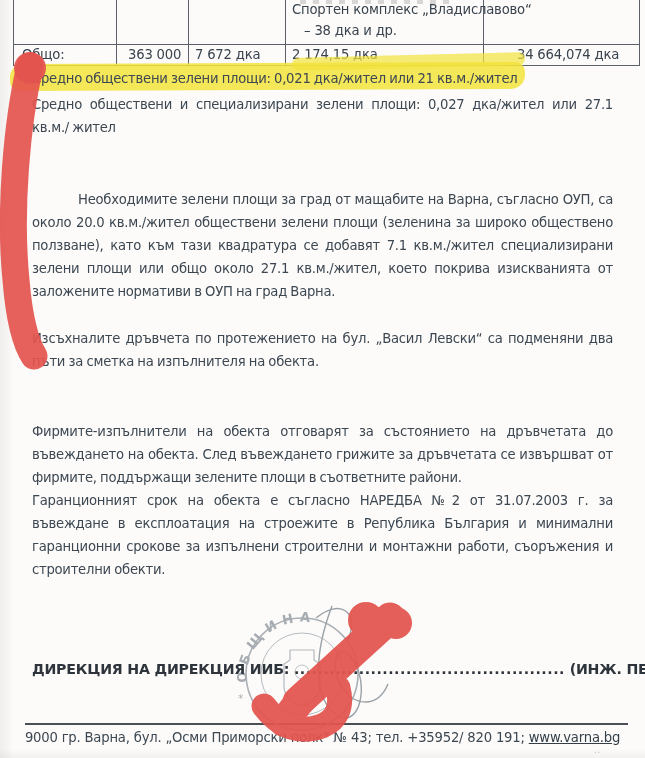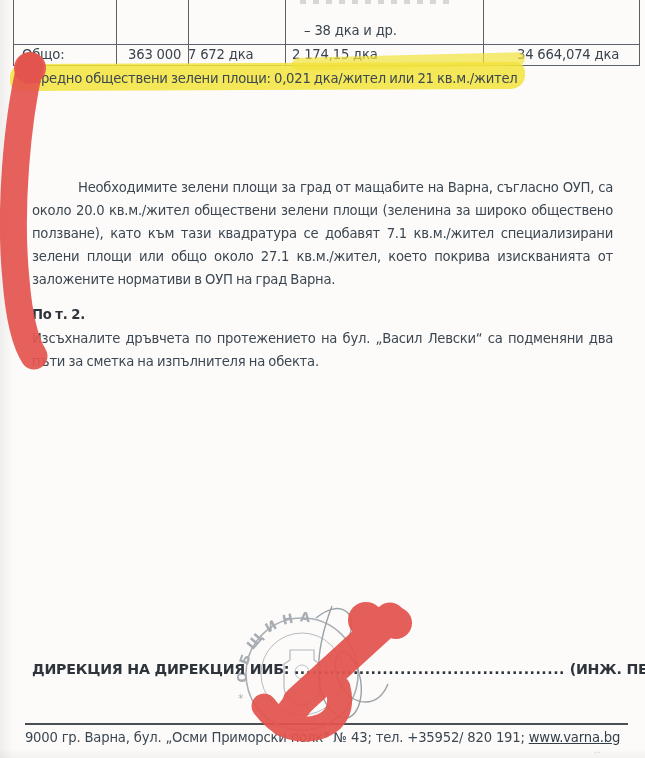--- a/index.html
+++ b/index.html
@@ -17,21 +17,21 @@
   
   .tbl{position:absolute;left:13px;top:-2px;width:627px;height:68px;
        border:1px solid #5c6168;border-top:none;box-sizing:border-box;}
   .vline{position:absolute;top:0;bottom:0;width:1px;background:#5c6168;}
   .hline{position:absolute;left:0;right:0;height:1px;background:#5c6168;}
   .cell-txt{position:absolute;font-size:13.2px;letter-spacing:-.2px;color:#39434e;white-space:nowrap;}
   
   .line,.para{position:absolute;left:32px;width:581px;font-size:13.2px;
        line-height:23.1px;letter-spacing:-.25px;word-spacing:-.6px;color:#3c4752;}
   .para{text-align:justify;}
-  .indent{text-indent:46px;}
+  .indent{text-indent:46px;margin-top:12px;}
   .bold{font-weight:bold;color:#2e343c;}
   
   .hl-main{position:absolute;left:10px;top:63px;width:515px;height:27px;
        background:#f2e33c;border-radius:13px 10px 14px 9px;transform:rotate(-.25deg);opacity:.85;}
   .hl-streak{position:absolute;left:292px;top:55px;width:233px;height:13px;
        background:#f2e33c;border-radius:8px;transform:rotate(-1.4deg);opacity:.7;}
   
   .sig-row{position:absolute;left:32px;top:661px;width:585px;font-size:14.2px;
        font-weight:bold;letter-spacing:-.2px;color:#2e343c;white-space:nowrap;}
   .sig-dots{font-weight:bold;letter-spacing:.5px;}
@@ -51,37 +51,40 @@
 
   <div class="remnant"></div>
 
   <div class="tbl">
     <div class="vline" style="left:102px"></div>
     <div class="vline" style="left:174px"></div>
     <div class="vline" style="left:271px"></div>
     <div class="vline" style="left:469px"></div>
     <div class="hline" style="top:46px"></div>
 
+    <div class="cell-txt" style="left:278px;top:4px">Спортен комплекс „Владиславово“</div>
     <div class="cell-txt" style="left:290px;top:25px">– 38 дка и др.</div>
 
     <div class="cell-txt" style="left:8px;top:49px">Общо:</div>
     <div class="cell-txt" style="left:114px;top:49px">363 000</div>
-    <div class="cell-txt" style="left:174px;top:49px">7 672 дка</div>
+    <div class="cell-txt" style="left:181px;top:49px">7 672 дка</div>
     <div class="cell-txt" style="left:278px;top:49px">2 174,15 дка</div>
     <div class="cell-txt" style="left:503px;top:49px">34 664,074 дка</div>
   </div>
 
   <div class="hl-streak"></div>
   <div class="hl-main"></div>
   <div class="line" style="top:67px">Средно обществени зелени площи: 0,021 дка/жител или 21 кв.м./жител</div>
 
+  <div class="para" style="top:93px">Средно обществени и специализирани зелени площи: 0,027 дка/жител или 27.1 кв.м./ жител</div>
   <div class="para indent" style="top:176px">Необходимите зелени площи за град от мащабите на Варна, съгласно ОУП, са около 20.0 кв.м./жител обществени зелени площи (зеленина за широко обществено ползване), като към тази квадратура се добавят 7.1 кв.м./жител специализирани зелени площи или общо около 27.1 кв.м./жител, което покрива изискванията от заложените нормативи в ОУП на град Варна.</div>
 
-  <div class="line bold" style="top:303px">По т. 2.</div>
   <div class="para" style="top:327px">Изсъхналите дръвчета по протежението на бул. „Васил Левски“ са подменяни два пъти за сметка на изпълнителя на обекта.</div>
+  <div class="para" style="top:420px">Фирмите-изпълнители на обекта отговарят за състоянието на дръвчетата до въвеждането на обекта. След въвеждането грижите за дръвчетата се извършват от фирмите, поддържащи зелените площи в съответните райони.</div>
+  <div class="para" style="top:489px">Гаранционният срок на обекта е съгласно НАРЕДБА №2 от 31.07.2003 г. за въвеждане в експлоатация на строежите в Република България и минимални гаранционни срокове за изпълнени строителни и монтажни работи, съоръжения и строителни обекти.</div>
 
   <svg class="svg-abs" style="left:220px;top:588px;z-index:1" width="220" height="168" viewBox="0 0 220 168">
     <defs>
       <path id="arc" d="M 27,95 A 56,56 0 0 1 139,85" fill="none"></path>
     </defs>
     <circle cx="82" cy="86" r="56" fill="none" stroke="#aab0b5" stroke-width="1.6"></circle>
     <circle cx="82" cy="86" r="41" fill="none" stroke="#b6bbc0" stroke-width="1"></circle>
     <text font-size="13" font-weight="bold" fill="#a6acb2" letter-spacing="6">
       <textPath href="#arc">ОБЩИНА</textPath>
     </text>

